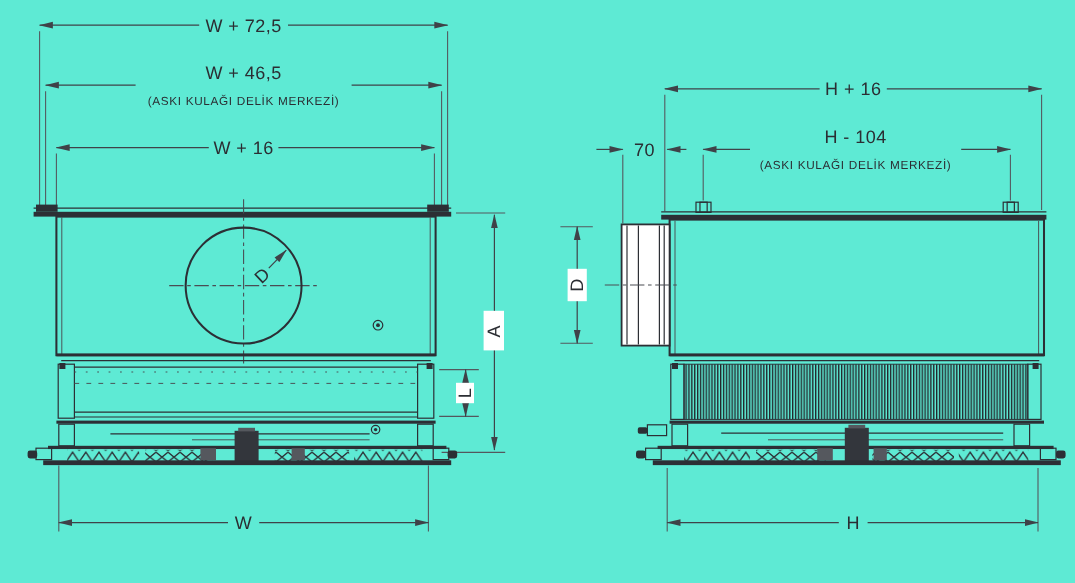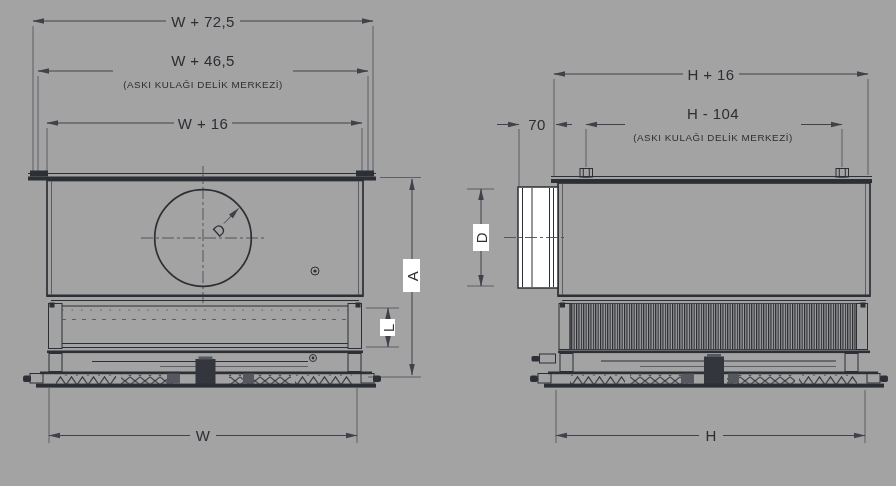--- a/index.html
+++ b/index.html
@@ -1,16 +1,16 @@
 <!DOCTYPE html>
 <html><head>
 <meta charset="utf-8">
 <style>
   html,body{margin:0;padding:0;background:#ffffff;}
-  #stage{position:relative;width:896px;height:486px;background:#a3a3a3;overflow:hidden;}
+  #stage{position:relative;width:896px;height:486px;background:#5eead4;overflow:hidden;}
   svg{display:block;}
   svg text{font-family:"Liberation Sans","DejaVu Sans",sans-serif;fill:#2b2e33;}
   .dimtxt{font-size:15px;letter-spacing:0.4px;}
   .dimtxt-sm{font-size:9.8px;letter-spacing:0.55px;}
   .ol{stroke:#2c2f35;stroke-width:1.7;fill:none;}
   .ol2{stroke:#2c2f35;stroke-width:1.5;fill:#fff;}
   .tl{stroke:#2c2f35;stroke-width:1;fill:none;}
   .tll{stroke:#4a4d53;stroke-width:0.8;fill:none;}
   .dim{stroke:#3f4248;stroke-width:1;fill:none;}
   .ext{stroke:#54575d;stroke-width:0.9;fill:none;}

